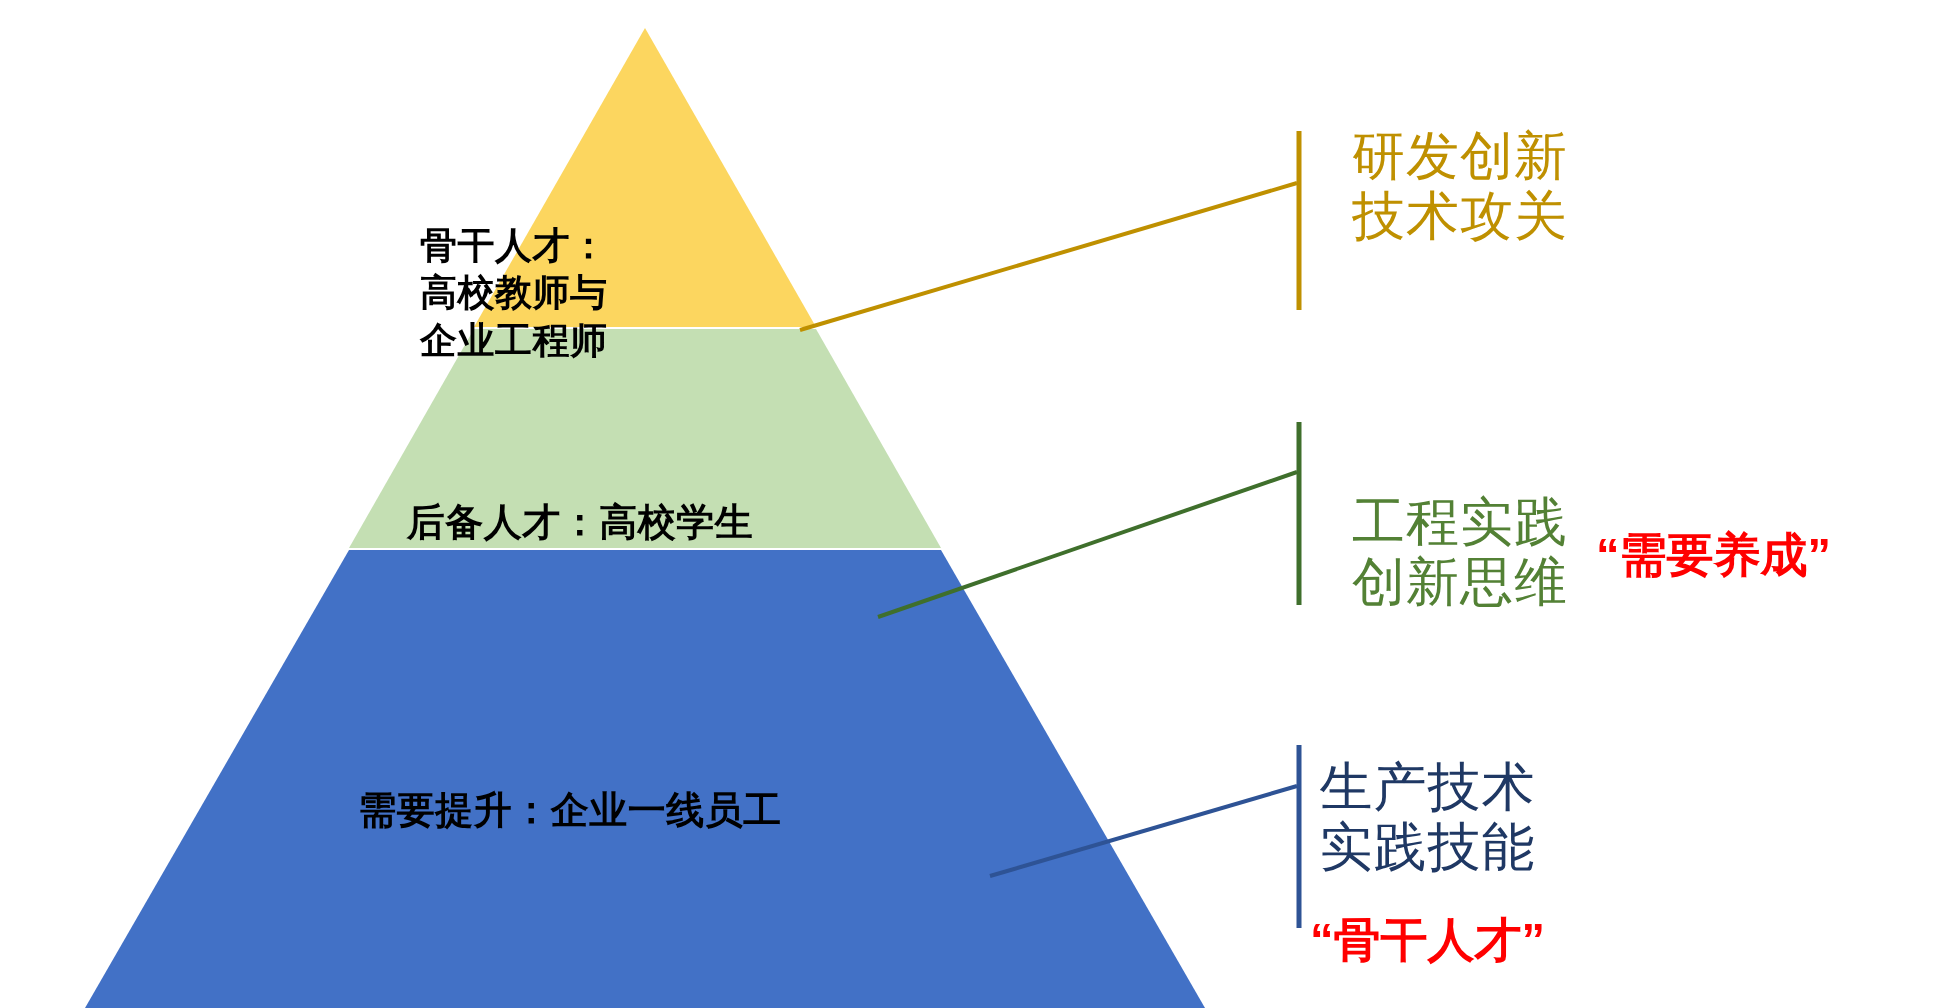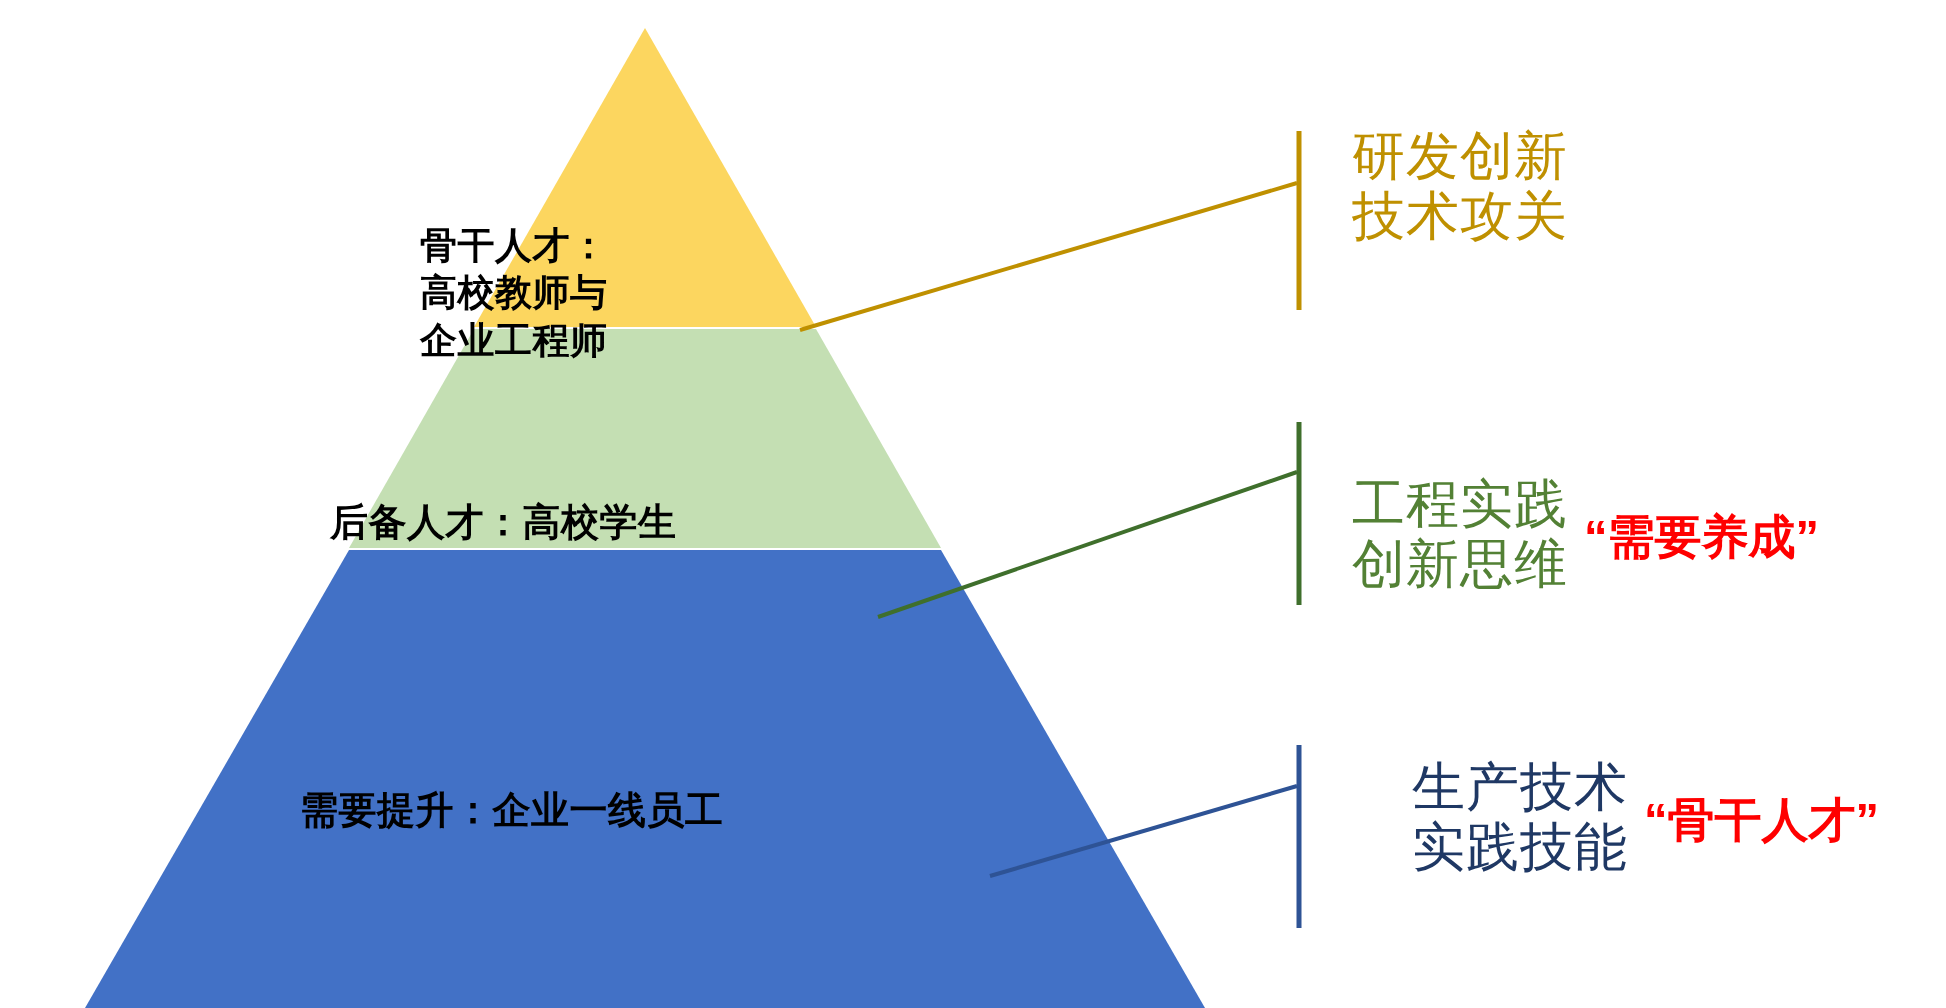--- a/index.html
+++ b/index.html
@@ -24,20 +24,21 @@
     top: 0;
     width: 1946px;
     height: 1008px;
   }
 
   
   .band-label {
     position: absolute;
     color: #000000;
     font-weight: bold;
+    text-align: center;
     line-height: 1.28;
     letter-spacing: 0.5px;
     white-space: pre-line;
     pointer-events: none;
   }
   #band-label-top {
     left: 400px;
     top: 222px;
     width: 490px;
     font-size: 37px;
@@ -56,42 +57,42 @@
     width: 540px;
     font-size: 38px;
   }
 
   
   .annot {
     position: absolute;
     display: flex;
     flex-direction: row;
     align-items: center;
-    gap: 16px;
+    gap: 28px;
   }
   .annot-theme {
     font-size: 53px;
     line-height: 1.13;
     white-space: pre-line;
     font-weight: normal;
     letter-spacing: 1px;
   }
   .annot-callout {
     font-size: 47px;
     font-weight: bold;
     color: #FF0000;
     white-space: nowrap;
     letter-spacing: 0px;
     align-self: center;
     position: relative;
     top: 4px;
   }
   #annot-top    { left: 1352px; top: 126px; }
-  #annot-middle { left: 1352px; top: 474px; }
-  #annot-bottom { left: 1412px; top: 757px; }
+  #annot-middle { left: 1352px; top: 492px; }
+  #annot-bottom { left: 1310px; top: 757px; flex-direction: column; }
 
   #annot-top .annot-theme    { color: #BF9000; }
   #annot-middle .annot-theme { color: #538135; }
   #annot-bottom .annot-theme { color: #1F3864; }
 </style>
 </head>
 <body>
 
 <div id="stage" style="background: rgb(255, 255, 255);">
 

